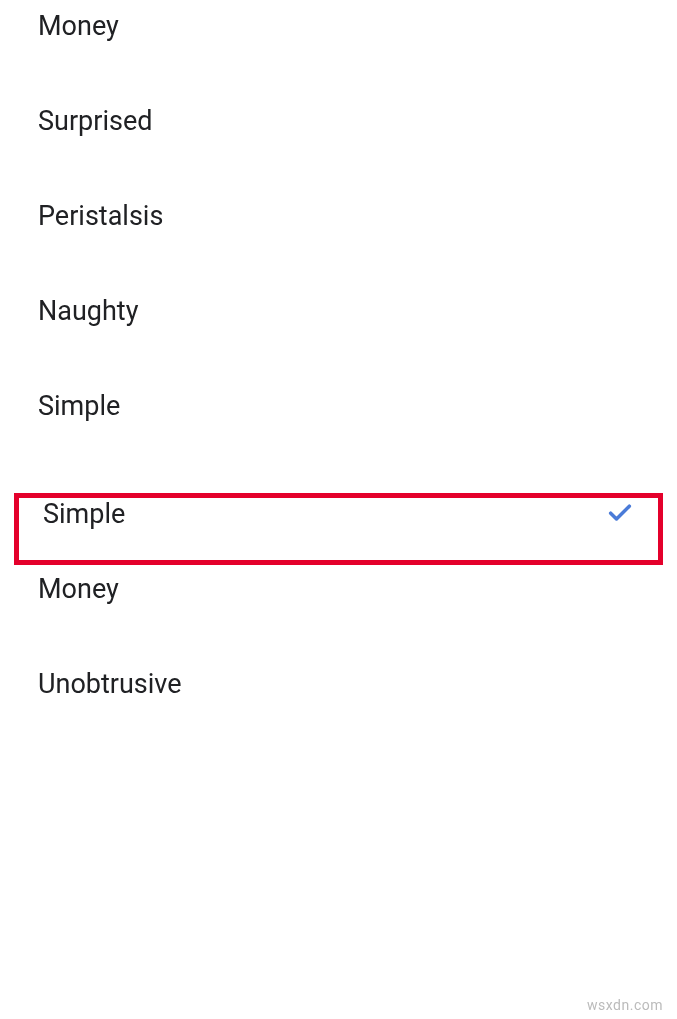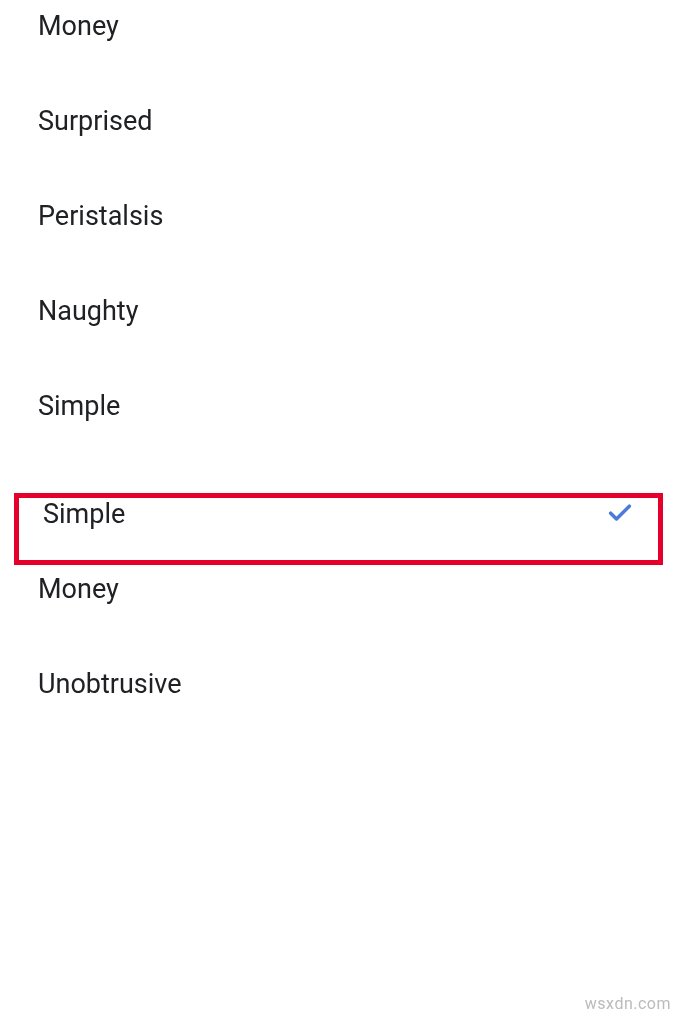--- a/index.html
+++ b/index.html
@@ -42,22 +42,22 @@
       align-items: center;
       justify-content: center;
     }
     .check-icon svg {
       width: 28px;
       height: 28px;
     }
     .watermark {
       position: absolute;
       bottom: 6px;
-      right: 6px;
-      font-size: 16px;
+      right: 14px;
+      font-size: 14px;
       color: #bbbbbb;
       letter-spacing: 0.5px;
     }
   </style>
 </head>
 <body>
 
 <div class="list">
   <div class="list-item">
     <span class="list-item-label">Money</span>

